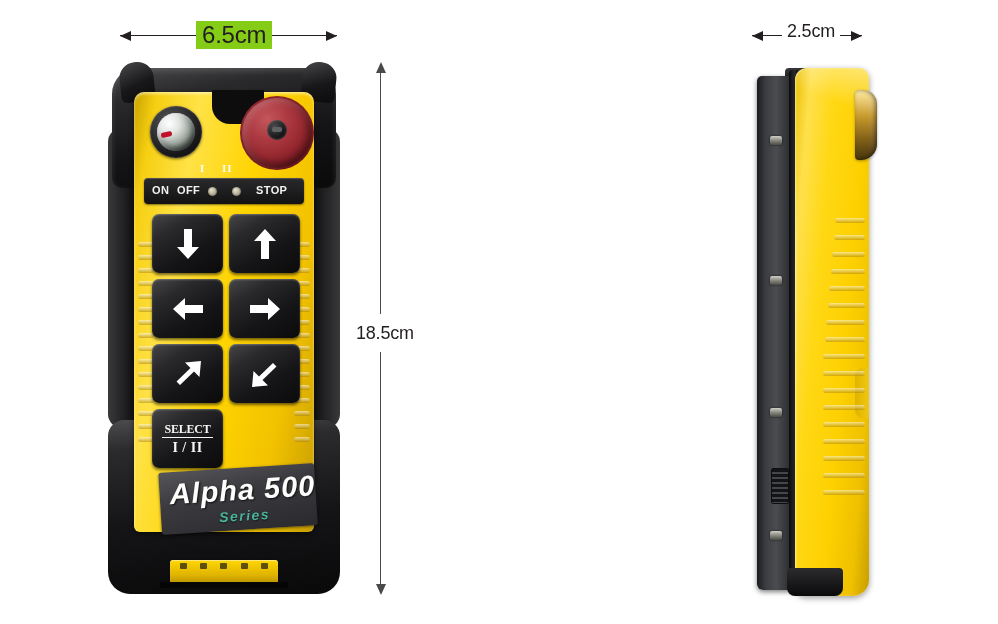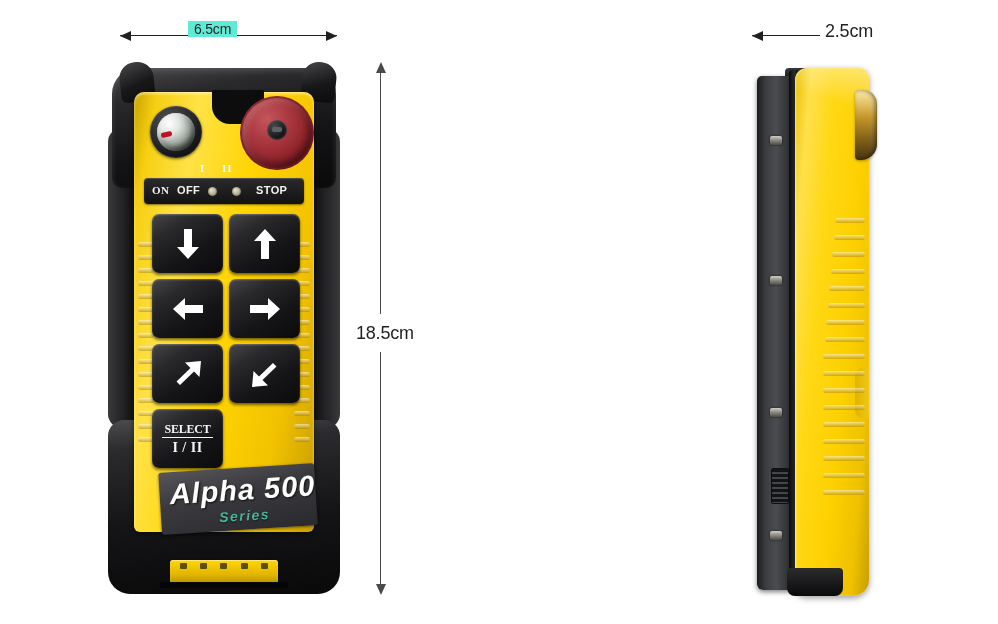--- a/index.html
+++ b/index.html
@@ -38,26 +38,26 @@
   .arrow-head {
     position: absolute;
     width: 0; height: 0;
   }
   .ah-left  { border-top: 5px solid transparent; border-bottom: 5px solid transparent; border-right: 11px solid #231f20; }
   .ah-right { border-top: 5px solid transparent; border-bottom: 5px solid transparent; border-left: 11px solid #231f20; }
   .ah-up    { border-left: 5px solid transparent; border-right: 5px solid transparent; border-bottom: 11px solid #4a4a4a; }
   .ah-down  { border-left: 5px solid transparent; border-right: 5px solid transparent; border-top: 11px solid #4a4a4a; }
 
   #dim-width-top   { left: 120px; top: 35px; width: 217px; }
-  #dim-width-label { left: 188px; top: 21px; font-size: 14px; background: #5eead4; padding: 0 6px; }
+  #dim-width-label { left: 196px; top: 21px; font-size: 24px; background: #84cc16; padding: 0 6px; }
   #dim-width-ah-l  { left: 120px; top: 31px; }
   #dim-width-ah-r  { left: 326px; top: 31px; }
 
   #dim-side-top    { left: 752px; top: 35px; width: 110px; }
-  #dim-side-label  { left: 782px; top: 21px; font-size: 18px; background: #fff; padding: 0 5px; margin-left: 38px; }
+  #dim-side-label  { left: 782px; top: 21px; font-size: 18px; background: #fff; padding: 0 5px; }
   #dim-side-ah-l   { left: 752px; top: 31px; }
   #dim-side-ah-r   { left: 851px; top: 31px; }
 
   #dim-height-a    { left: 380px; top: 66px; height: 248px; }
   #dim-height-b    { left: 380px; top: 352px; height: 238px; }
   #dim-height-label{ left: 352px; top: 321px; font-size: 18px; background: #fff; padding: 2px 4px; }
   #dim-height-ah-u { left: 376px; top: 62px; }
   #dim-height-ah-d { left: 376px; top: 584px; }
 
   
@@ -203,21 +203,21 @@
   }
   .strip-text {
     position: absolute;
     color: #f2f2f0;
     font-size: 11px;
     font-weight: bold;
     letter-spacing: 0.4px;
     font-family: "Liberation Sans", sans-serif;
     top: 6px;
   }
-  #label-on   { left: 8px; font-family: Liberation Serif, serif; }
+  #label-on   { left: 8px; }
   #label-off  { left: 33px; }
   #label-stop { left: 112px; }
   .led {
     position: absolute;
     top: 9px;
     width: 9px; height: 9px;
     border-radius: 50%;
     background: radial-gradient(circle at 35% 30%, #e8e4cf, #b9b29a 55%, #7c7764);
     box-shadow: inset 0 0 2px rgba(0,0,0,.55);
   }

